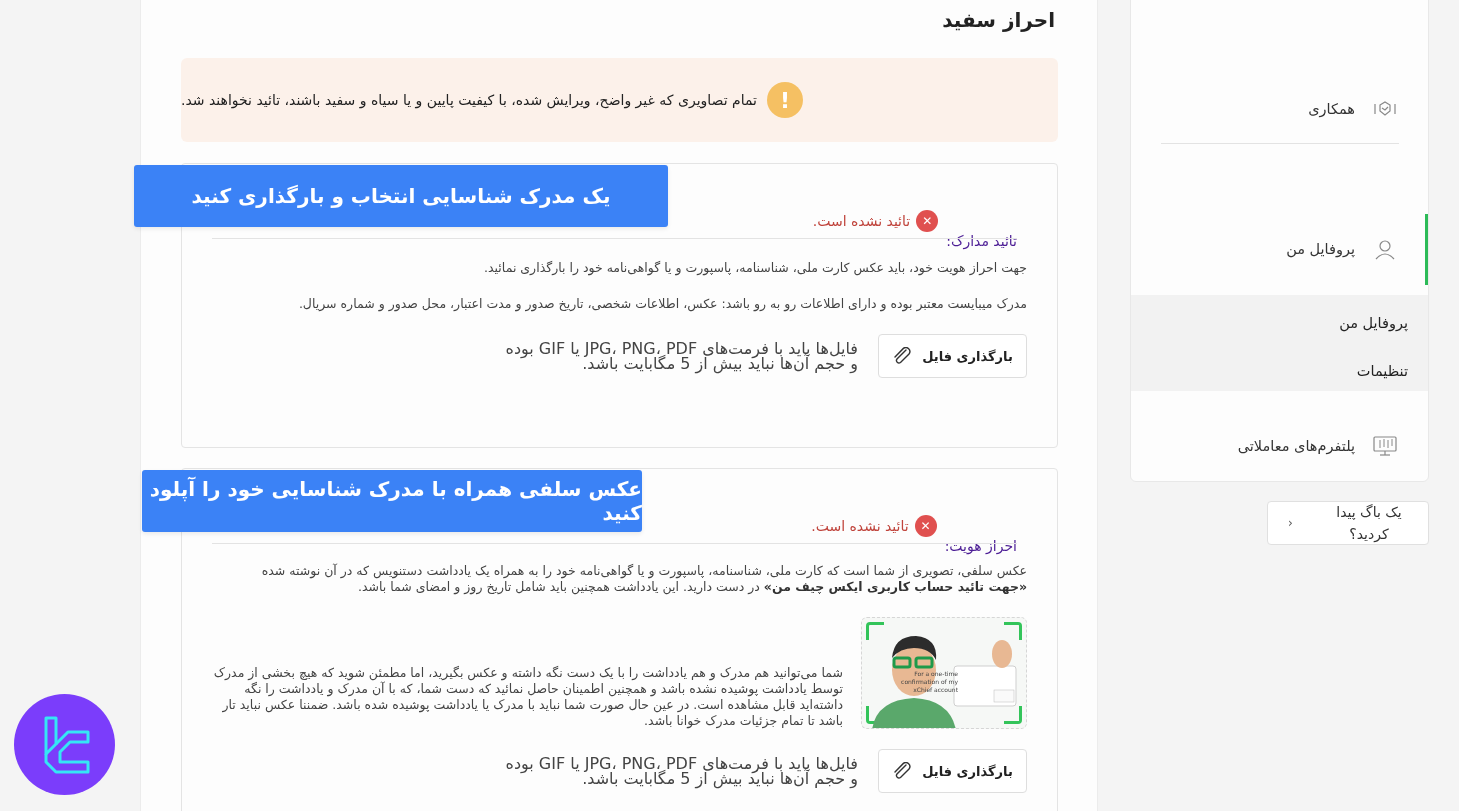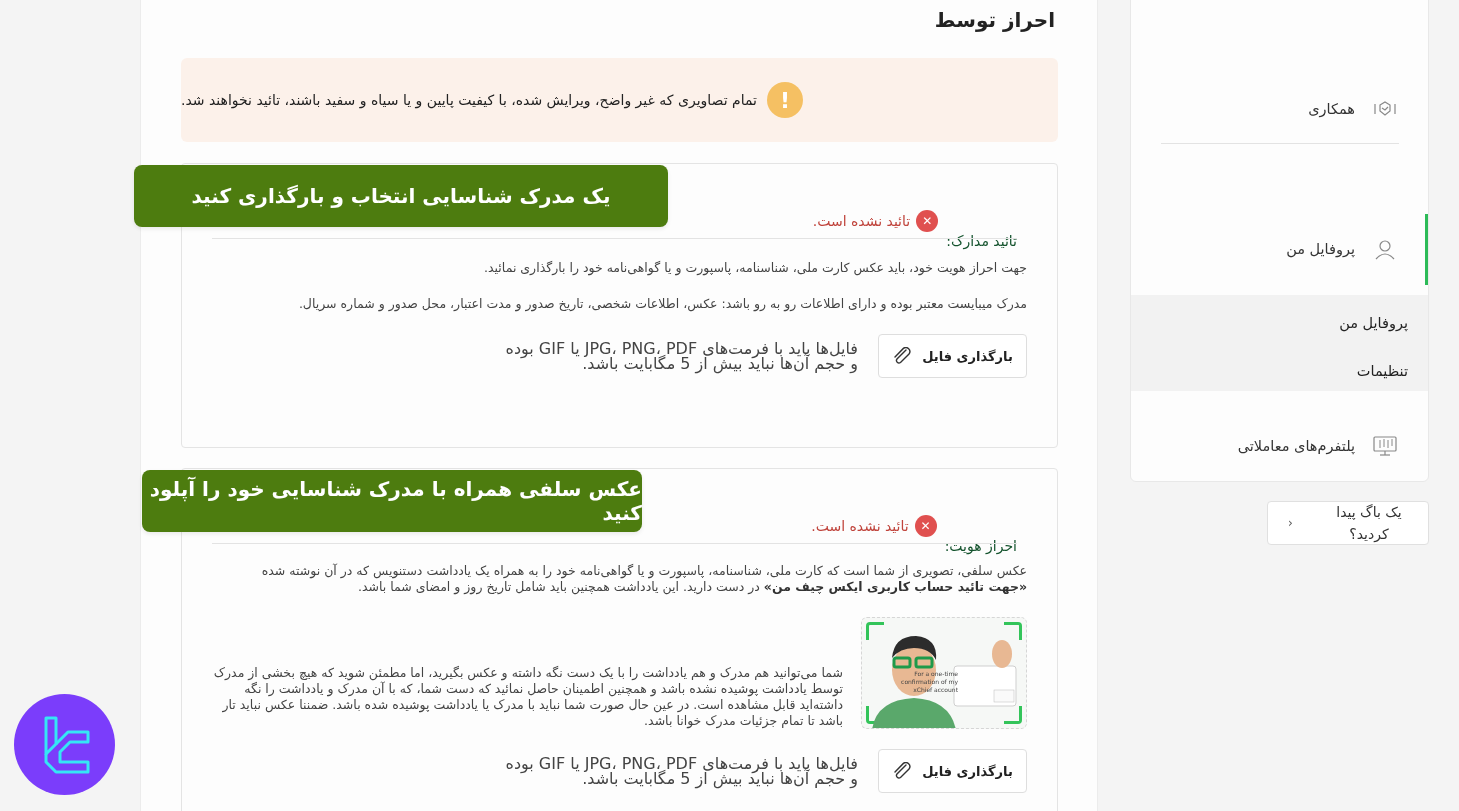--- a/index.html
+++ b/index.html
@@ -37,21 +37,21 @@
   .card {
     position: absolute; left: 40px; width: 877px;
     background: #fdfdfd; border: 1px solid #e4e4e4; border-radius: 4px;
   }
   .card-1 { top: 163px; height: 285px; }
   .card-2 { top: 468px; height: 360px; }
   .status-row {
     position: absolute; right: 40px; top: 28px;
     display: flex; align-items: center; direction: rtl; font-size: 14px;
   }
-  .status-label { color: #14532d; margin-left: 8px; margin-top: 41px; }
+  .status-label { color: #4c1d95; margin-left: 8px; margin-top: 41px; }
   .status-x {
     width: 22px; height: 22px; border-radius: 50%; background: #e0504f;
     color: #fff; font-size: 12px; font-weight: bold;
     display: flex; align-items: center; justify-content: center; margin-left: 6px;
   }
   .status-value { color: #c0443c; }
   .divider {
     position: absolute; left: 30px; right: 40px; top: 74px;
     height: 1px; background: #e3e3e3;
   }
@@ -90,22 +90,22 @@
   .c-tr { right: 4px; top: 4px; border-width: 3px 3px 0 0; border-radius: 0 4px 0 0; }
   .c-bl { left: 4px; bottom: 4px; border-width: 0 0 3px 3px; border-radius: 0 0 0 4px; }
   .c-br { right: 4px; bottom: 4px; border-width: 0 3px 3px 0; border-radius: 0 0 4px 0; }
   .selfie-text {
     width: 630px; font-size: 12.5px; color: #444; line-height: 16px;
     direction: rtl; text-align: right; padding-top: 20px;
   }
   .bold { font-weight: bold; color: #333; }
 
   .banner {
-    position: absolute; background: #4d7c0f; color: #fff;
-    border-radius: 8px; font-weight: bold; font-size: 20px;
+    position: absolute; background: #3b82f6; color: #fff;
+    border-radius: 3px; font-weight: bold; font-size: 20px;
     display: flex; align-items: center; justify-content: center; direction: rtl;
     box-shadow: 0 2px 4px rgba(0,0,0,0.08);
   }
   .banner-1 { left: 134px; top: 165px; width: 534px; height: 62px; }
   .banner-2 { left: 142px; top: 470px; width: 500px; height: 62px; }
 
   
   .sidebar {
     position: absolute; left: 1130px; top: -10px; width: 299px; height: 492px;
     background: #fdfdfd; border: 1px solid #e8e8e8; border-radius: 6px;
@@ -136,21 +136,21 @@
   .logo {
     position: absolute; left: 14px; top: 694px; width: 101px; height: 101px;
     border-radius: 50%; background: #7b3dfb;
     display: flex; align-items: center; justify-content: center;
   }
 </style>
 </head>
 <body>
 
 <div class="main-panel">
-  <div class="page-title">احراز توسط</div>
+  <div class="page-title">احراز سفید</div>
 
   <div class="warning">
     <div class="warning-inner">
       <div class="warning-icon">!</div>
       <div class="warning-text">تمام تصاویری که غیر واضح، ویرایش شده، با کیفیت پایین و یا سیاه و سفید باشند، تائید نخواهند شد.</div>
     </div>
   </div>
 
   <div class="card card-1">
     <div class="status-row">

